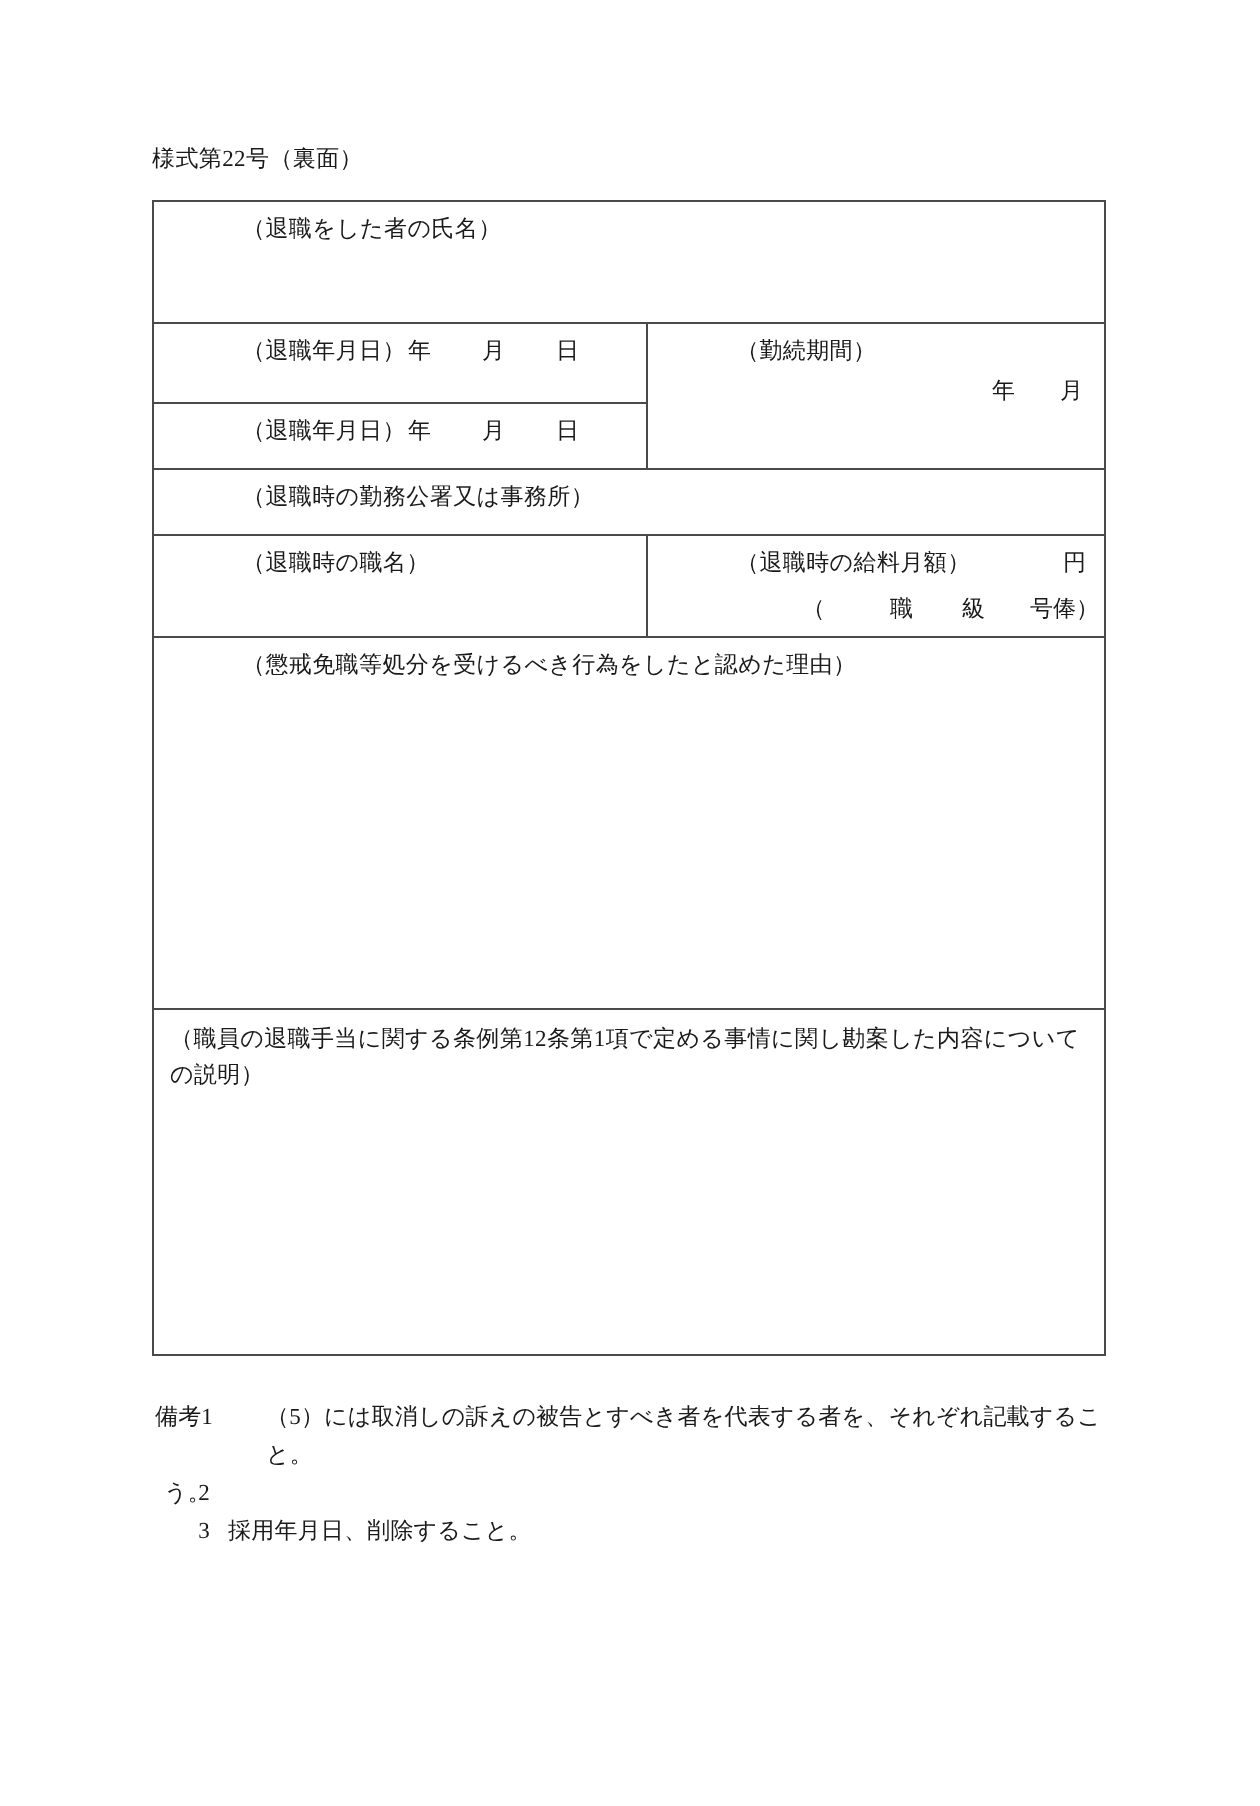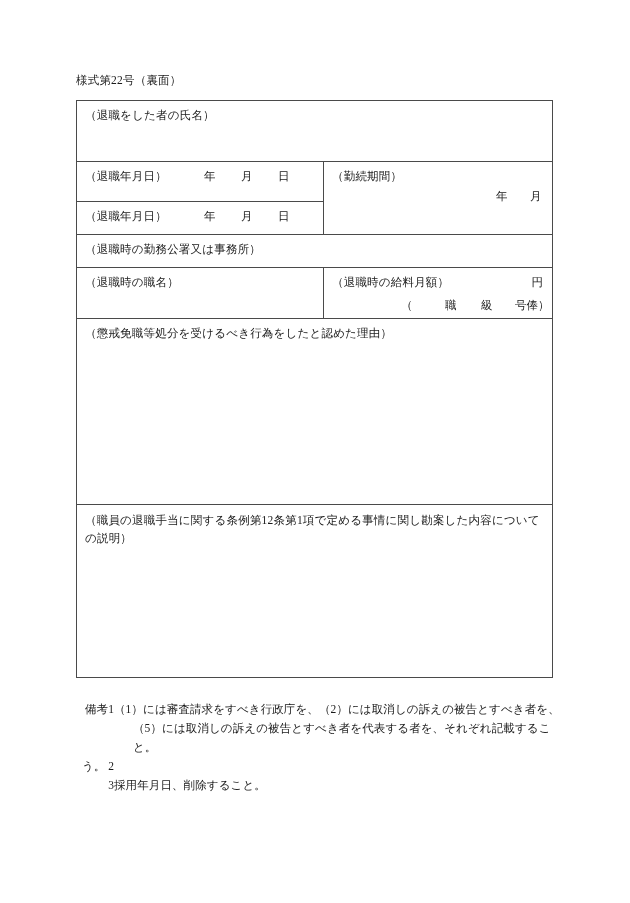--- a/index.html
+++ b/index.html
@@ -53,20 +53,21 @@
   }
   .cell-pad {
     padding: 6px 8px 0 8px;
     position: relative;
     height: 100%;
     box-sizing: border-box;
   }
   .lbl {
     white-space: nowrap;
     letter-spacing: 0.2px;
+    margin-left: 36px;
   }
   .lbl-wrap {
     letter-spacing: 0.2px;
     line-height: 18px;
   }
 
   
   .date-marks {
     position: absolute;
     top: 6px;
@@ -124,21 +125,21 @@
     line-height: 19px;
     letter-spacing: 0.1px;
   }
   .note-row {
     display: flex;
     align-items: flex-start;
   }
   .note-marker {
     flex: 0 0 auto;
     white-space: nowrap;
-    text-align: right;
+    text-align: center;
   }
   .note-marker.m1 { width: 44px; }
   .note-marker.mn { width: 44px; padding-left: 20px; box-sizing: border-box; }
   .note-body {
     flex: 1 1 auto;
   }
 </style>
 </head>
 <body>
 
@@ -241,21 +242,20 @@
       </tr>
 
     </tbody>
   </table>
 
   <div class="notes">
 
     <div class="note-row">
       <div class="note-marker m1">備考1</div>
       <div class="note-body">
-        <div>（1）には審査請求をすべき行政庁を、（2）には取消しの訴えの被告とすべき者を、</div>
         <div class="hang" style="padding-left:19px">（5）には取消しの訴えの被告とすべき者を代表する者を、それぞれ記載すること。</div>
       </div>
     </div>
 
     <div class="note-row">
       <div class="note-marker mn">2</div>
       <div class="note-body">
         <div class="hang2" style="margin-left:-32px">う。</div>
       </div>
     </div>

